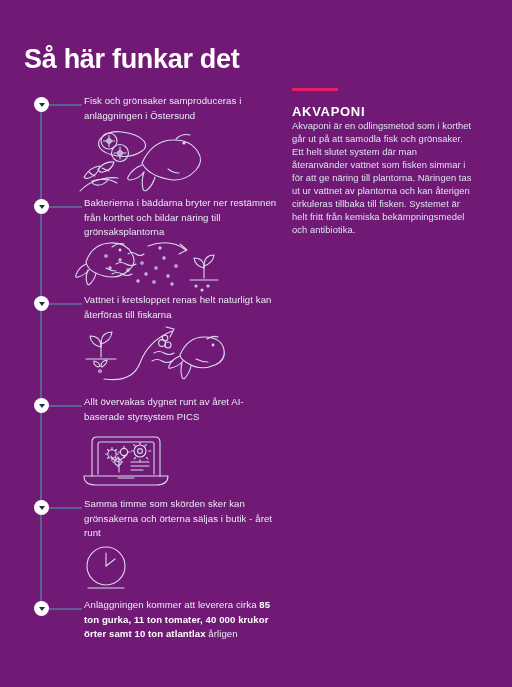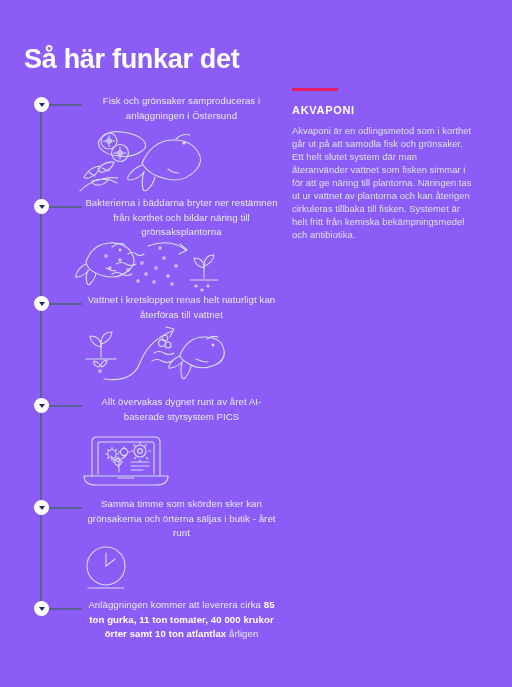--- a/index.html
+++ b/index.html
@@ -12,21 +12,21 @@
     height: 687px;
     overflow: hidden;
     font-family: "Liberation Sans", sans-serif;
     color: #ffffff;
     position: relative;
   }
   .page {
     position: relative;
     width: 512px;
     height: 687px;
-    background: #8b5cf6;
+    background: #701a75;
     box-sizing: border-box;
   }
 
   
   .page-title {
     position: absolute;
     left: 24px;
     top: 27px;
     font-size: 27px;
     font-weight: 700;
@@ -90,21 +90,20 @@
   }
   .step-text {
     position: absolute;
     left: 84px;
     top: -3px;
     width: 195px;
     font-size: 9.6px;
     line-height: 14.5px;
     color: #e9eaf4;
     letter-spacing: 0.08px;
-    text-align: center;
   }
   .step-text b {
     font-weight: 700;
     color: #ffffff;
   }
   .illus {
     position: absolute;
     left: 76px;
   }
 
@@ -115,25 +114,24 @@
     top: 88px;
     width: 180px;
   }
   .accent-bar {
     width: 46px;
     height: 3px;
     background: #e61e63;
     margin-bottom: 13px;
   }
   .info-title {
-    font-size: 11px;
+    font-size: 13px;
     font-weight: 700;
     letter-spacing: 0.7px;
     color: #ffffff;
-    margin-bottom: 8px;
   }
   .info-body {
     font-size: 9.4px;
     line-height: 13px;
     color: #dfe1ef;
     letter-spacing: 0.05px;
   }
   svg { display: block; overflow: visible; }
 </style>
 </head>
@@ -224,21 +222,21 @@
           <circle cx="120" cy="48" r="1"></circle>
             <circle cx="132" cy="48" r="1"></circle>
           <circle cx="126" cy="52" r="1"></circle>
         </svg>
       </div>
     </div>
 
     <div class="step" style="top:296px;">
       <div class="marker"></div>
       <div class="connector"></div>
-      <div class="step-text">Vattnet i kretsloppet renas helt naturligt kan återföras till vattnet</div>
+      <div class="step-text">Vattnet i kretsloppet renas helt naturligt kan återföras till fiskarna</div>
       <div class="illus" style="top:27px;">
         <svg width="150" height="62" viewBox="0 0 150 62" fill="none" stroke="#d8dbee" stroke-width="1.1" stroke-linecap="round" stroke-linejoin="round">
 
           <path d="M25 34 v-16"></path>
           <path d="M25 24 q-10 -2 -11 -11 q10 0 11 9 z"></path>
           <path d="M25 21 q10 -3 11 -12 q-10 0 -11 10 z"></path>
           <path d="M10 36 h30"></path>
 
           <path d="M22 44 q-5 -2 -4 -6 q5 1 6 5 z"></path>
           <path d="M26 44 q5 -3 5 -7 q-6 1 -6 6 z"></path>

